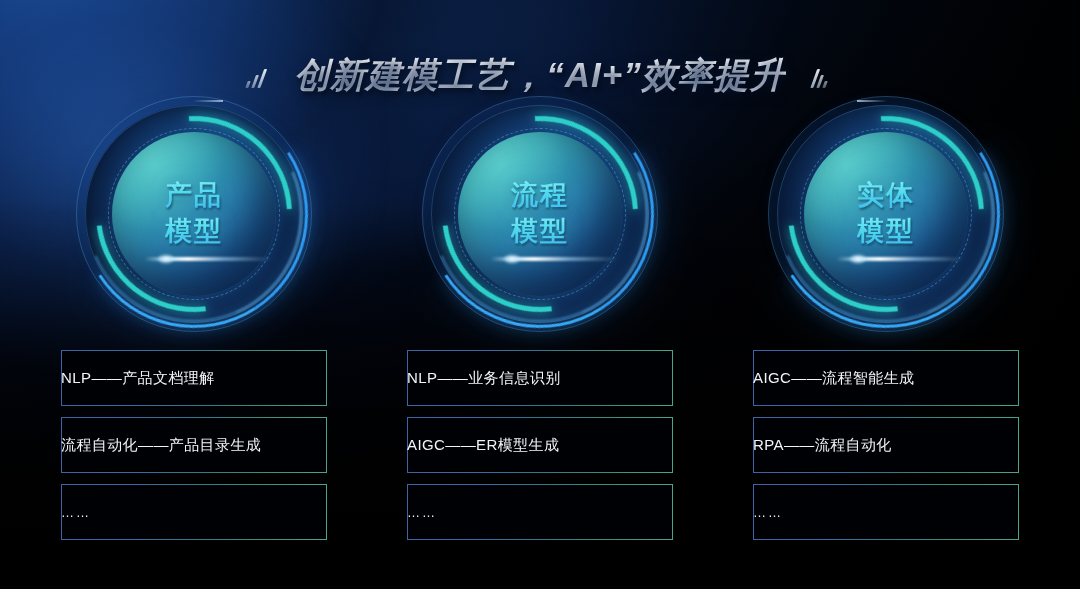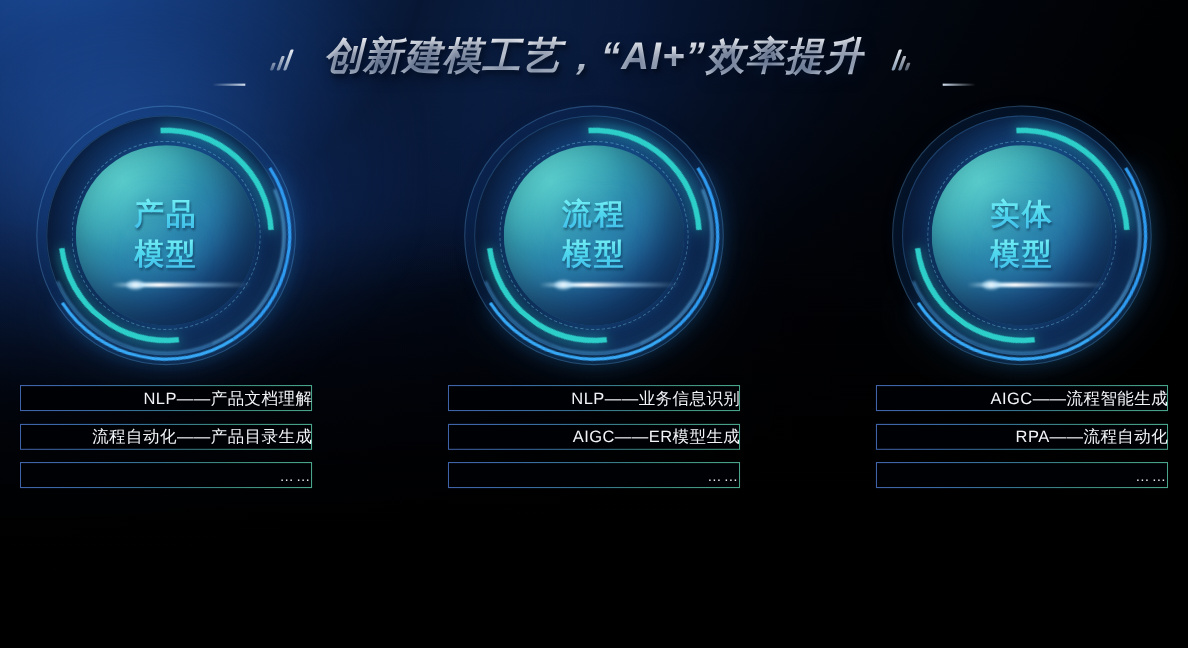--- a/index.html
+++ b/index.html
@@ -40,21 +40,21 @@
     left: -140px; top: -60px;
     width: 520px; height: 430px;
     background: radial-gradient(ellipse at center, rgba(43,103,196,0.55) 0%, rgba(22,62,136,0.28) 45%, rgba(0,0,0,0) 74%);
     filter: blur(6px);
   }
 
   
   .title-row {
     position: absolute;
     left: 0; right: 0;
-    top: 24px;
+    top: 48px;
     height: 54px;
     display: flex;
     align-items: center;
     justify-content: center;
     gap: 27px;
   }
   .title-text {
     font-size: 35px;
     font-weight: 700;
     font-style: italic;
@@ -95,21 +95,21 @@
     background: linear-gradient(270deg, rgba(255,255,255,0) 0%, #cfdcec 100%);
   }
 
   
   .columns {
     position: absolute;
     left: 0; right: 0;
     top: 96px;
     display: flex;
     justify-content: space-between;
-    padding: 0 16px;
+    padding: 0 59px;
     box-sizing: border-box;
   }
   .column { width: 270px; display: flex; flex-direction: column; align-items: center; }
 
   
   .orb-wrap {
     position: relative;
     width: 236px;
     height: 236px;
     margin-bottom: 18px;
@@ -248,25 +248,25 @@
     border-radius: 50%;
     background: radial-gradient(ellipse at center, #ffffff 0%, rgba(200,235,255,0.7) 45%, rgba(160,215,255,0) 100%);
     filter: blur(1.4px);
     z-index: 5;
   }
 
   
   .boxes { width: 266px; display: flex; flex-direction: column; gap: 11px; }
   .box {
     position: relative;
-    height: 24px;
+    height: 56px;
     background: #000105;
     display: flex;
     align-items: center;
-    justify-content: flex-end;
+    justify-content: flex-start;
     box-sizing: border-box;
   }
   .box::before {
     content: "";
     position: absolute;
     inset: 0;
     padding: 1px;
     background: linear-gradient(90deg, #3f63a8 0%, #3a6aa6 22%, #35748f 48%, #3c8a7c 72%, #48a58b 100%);
     -webkit-mask: linear-gradient(#000 0 0) content-box, linear-gradient(#000 0 0);
     -webkit-mask-composite: xor;

